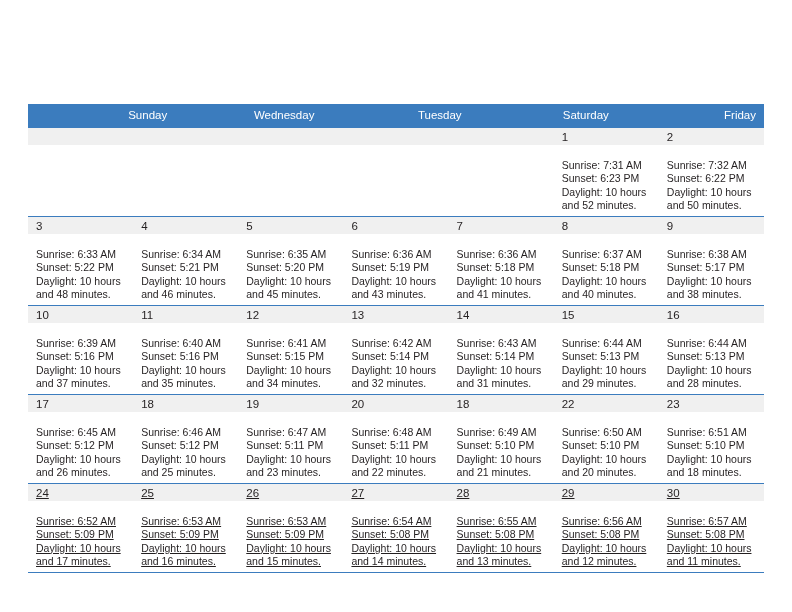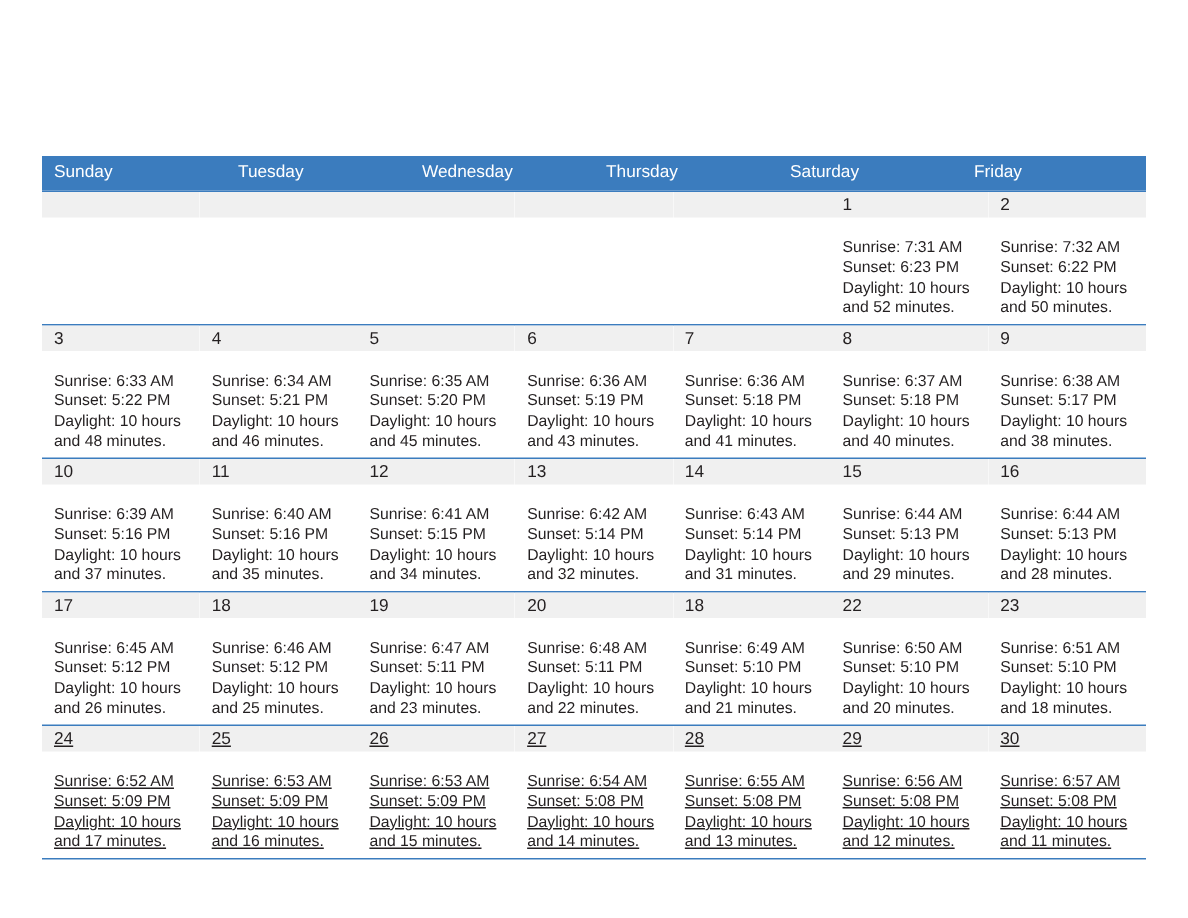--- a/index.html
+++ b/index.html
@@ -89,20 +89,21 @@
   
   .calendar {
     position: absolute;
     left: 28px;
     top: 104px;
     width: 736px;
   }
   .weekday-row {
     display: flex;
     background: #3b7cbe;
+    text-align: right;
   }
   .weekday {
     flex: 1 1 0;
     box-sizing: border-box;
     padding: 4px 8px 5px 8px;
     color: #ffffff;
     font-size: 11.5px;
     line-height: 14px;
     white-space: nowrap;
     overflow: hidden;
@@ -144,23 +145,22 @@
 </style>
 </head>
 <body>
 
 <div class="page">
 
 
   <div class="calendar">
     <div class="weekday-row" id="weekday-row">
         <div class="weekday">Sunday</div>
+        <div class="weekday">Wednesday</div>
         <div class="weekday">Tuesday</div>
-        <div class="weekday">Wednesday</div>
-        <div class="weekday">Thursday</div>
         <div class="weekday">Saturday</div>
         <div class="weekday">Friday</div>
       </div>
     <div id="weeks-container">
         <div class="week-row">
           <div class="day-cell empty">
             <div class="day-strip"></div>
           </div>
           <div class="day-cell empty">
             <div class="day-strip"></div>

